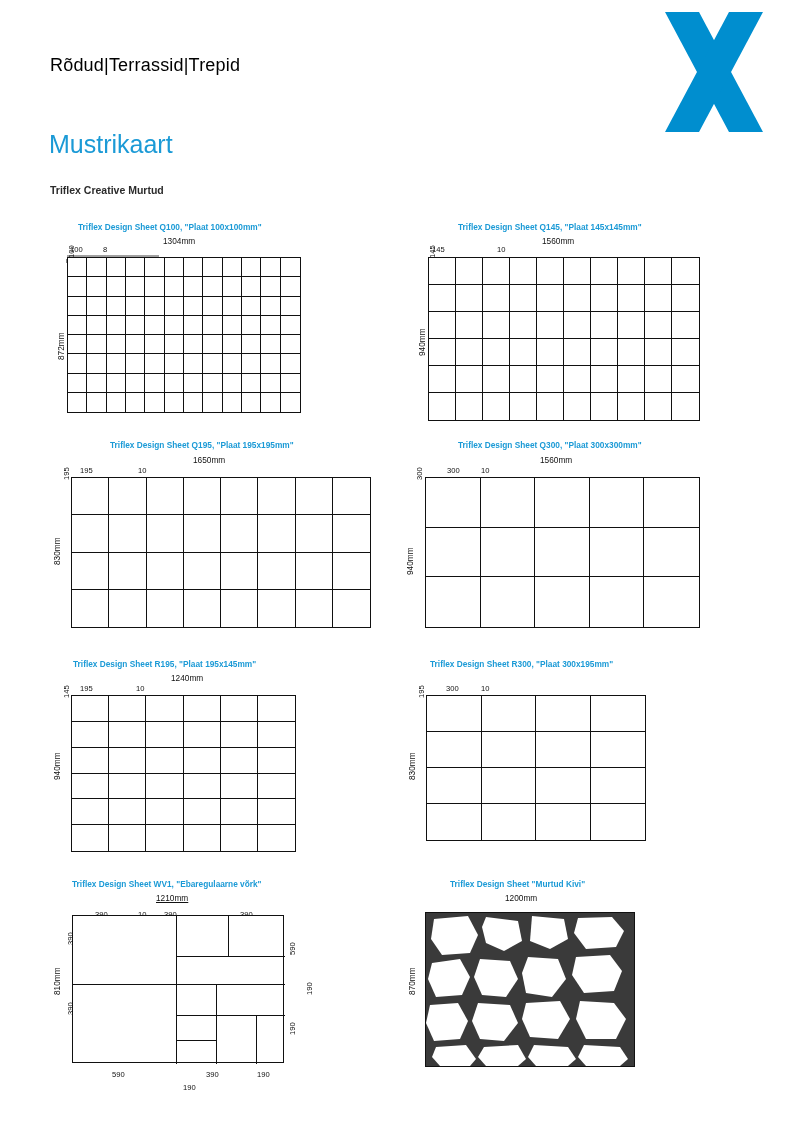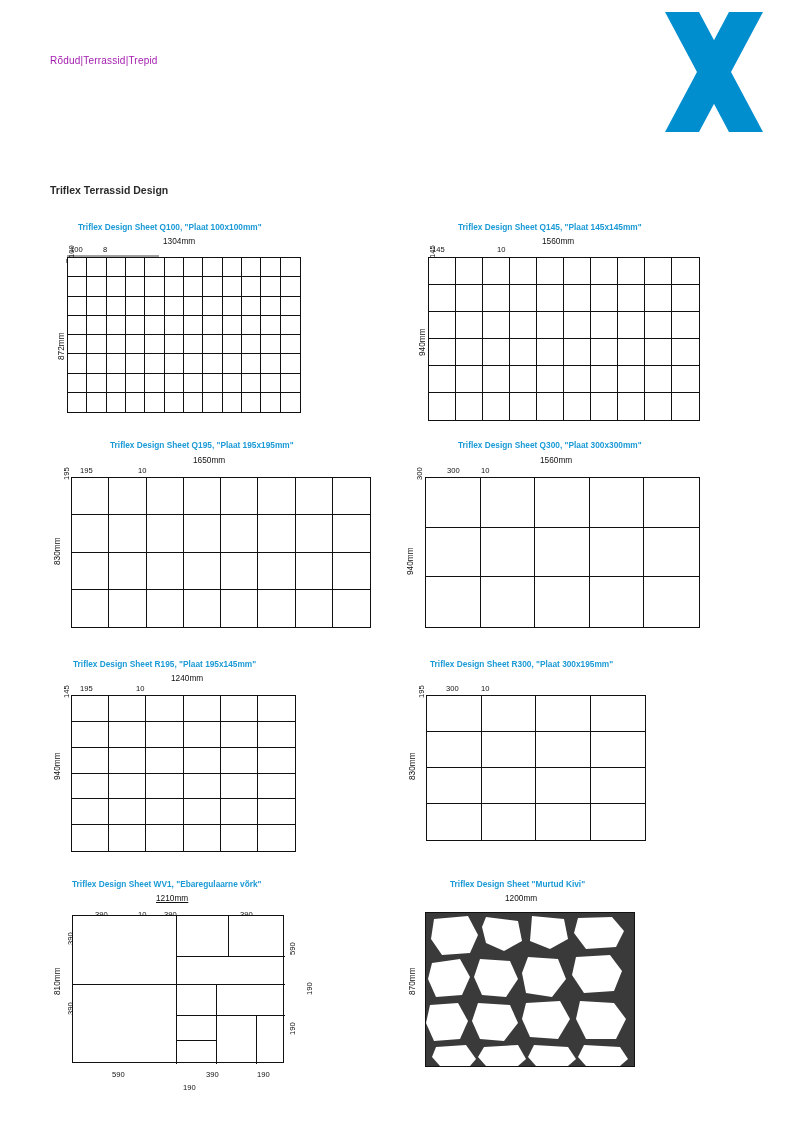--- a/index.html
+++ b/index.html
@@ -25,22 +25,22 @@
     position: absolute;
     top: 8px;
     right: 26px;
     width: 110px;
     height: 130px;
   }
   .header-kicker {
     position: absolute;
     left: 50px;
     top: 55px;
-    font-size: 10px;
-    color: #a21caf;
+    font-size: 18px;
+    color: #000000;
     letter-spacing: 0.2px;
   }
   .page-title {
     position: absolute;
     left: 49px;
     top: 130px;
     font-size: 25px;
     color: #1b9ad6;
     font-weight: normal;
   }
@@ -129,21 +129,22 @@
 <div class="page">
 
   <div class="brand-mark">
     <svg viewBox="0 0 110 130" width="110" height="130" aria-hidden="true">
       <path d="M6 4 L40 4 L104 124 L70 124 Z" fill="#008ecf"></path>
       <path d="M104 4 L70 4 L6 124 L40 124 Z" fill="#008ecf"></path>
     </svg>
   </div>
 
   <div class="header-kicker">Rõdud|Terrassid|Trepid</div>
-  <div class="section-title">Triflex Terrassid Design</div>
+  <div class="page-title">Mustrikaart</div>
+  <div class="section-title">Triflex Creative Murtud</div>
 
   <div class="fig">
     <div class="fig-caption" style="left:78px; top:222px;">Triflex Design Sheet Q100, "Plaat 100x100mm"</div>
     <div class="top-dim" style="left:163px; top:236px;">1304mm</div>
     <div class="tick-label" style="left:70px; top:245px;">100</div>
     <div class="tick-label" style="left:103px; top:245px;">8</div>
     <div class="tick-label vert" style="left:67px; top:258px;">100</div>
     <div class="side-dim" style="left:56px; top:360px;">872mm</div>
     <svg class="dimline" style="left:66px; top:255px;" width="240" height="8">
       <line x1="1" y1="4" x2="1" y2="8" stroke="#111" stroke-width="1"></line>

